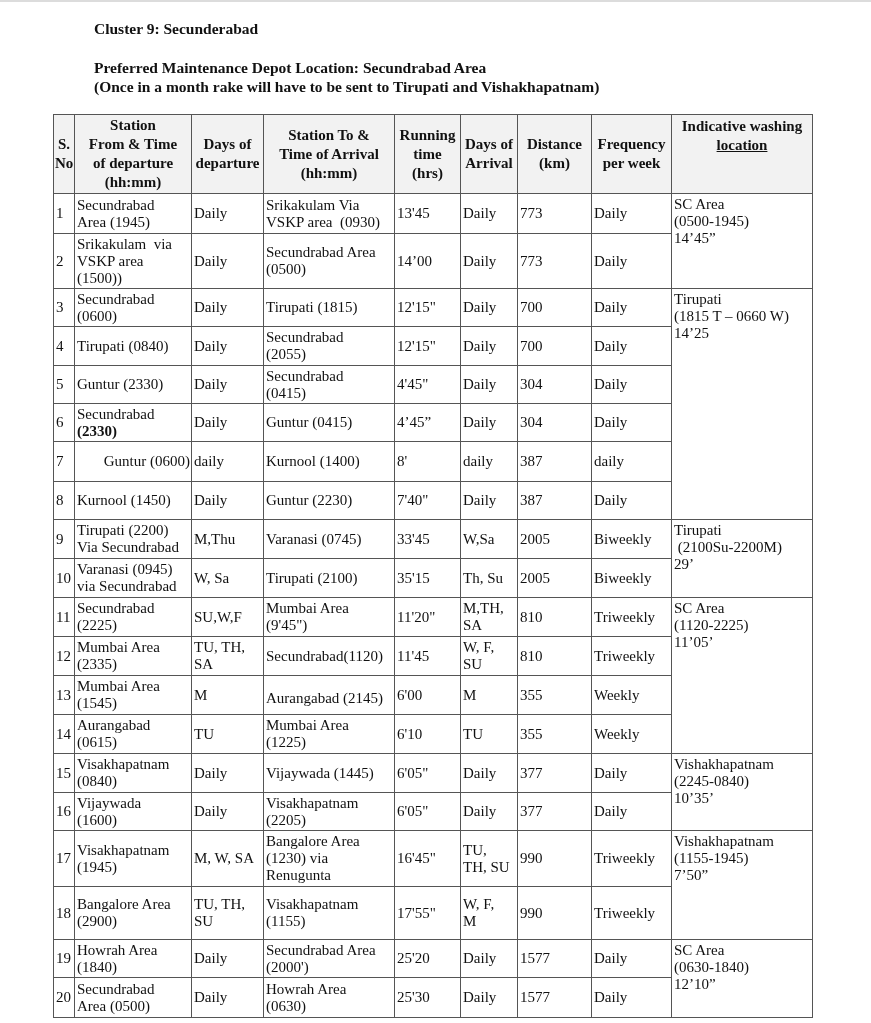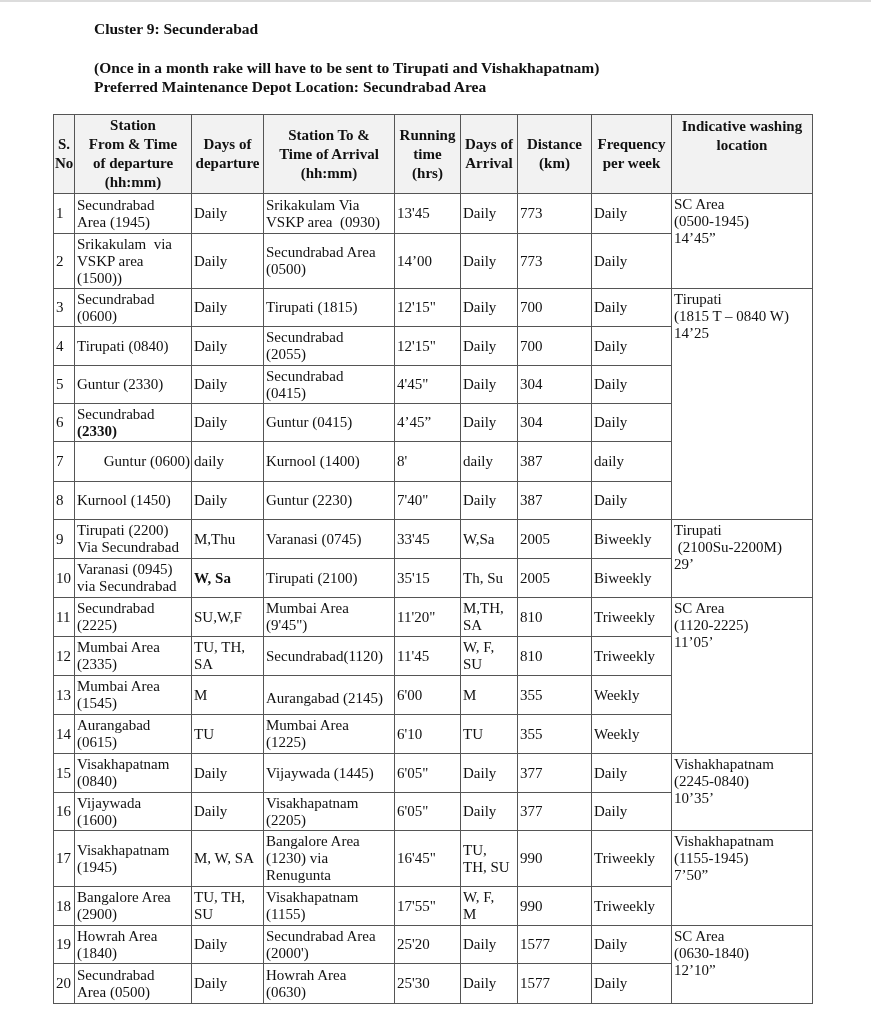--- a/index.html
+++ b/index.html
@@ -31,22 +31,22 @@
   tr.hdr { height: 79px; }
   td.sno { padding-left: 1px; }
 </style>
 </head>
 <body>
 
 <div class="topline"></div>
 
 <div class="title">Cluster 9: Secunderabad</div>
 <div class="subtitle">
+  <div>Preferred Maintenance Depot Location:  Secundrabad Area</div>
   <div>(Once in a month rake will have to be sent to Tirupati and Vishakhapatnam)</div>
-  <div>Preferred Maintenance Depot Location:  Secundrabad Area</div>
 </div>
 
 <table class="sched">
   <colgroup>
     <col style="width:21px">
     <col style="width:117px">
     <col style="width:72px">
     <col style="width:131px">
     <col style="width:66px">
     <col style="width:57px">
@@ -87,21 +87,21 @@
       <th>
           <div style="white-space: pre;">Distance</div>
           <div style="white-space: pre;">(km)</div>
         </th>
       <th>
           <div style="white-space: pre;">Frequency</div>
           <div style="white-space: pre;">per week</div>
         </th>
       <th class="wash-h">
           <div style="white-space: pre;">Indicative washing</div>
-          <div style="white-space: pre;">location</div>
+          <div style="white-space: pre; text-decoration: underline;">location</div>
         </th>
     </tr>
   </thead>
   <tbody id="tbody">
       <tr style="height: 40px;">
         <td class="sno">1</td>
         <td>
           <div style="white-space: pre;">Secundrabad</div>
           <div style="white-space: pre;">Area (1945)</div>
         </td>
@@ -158,21 +158,21 @@
           <div style="white-space: pre;">Tirupati (1815)</div>
         </td>
         <td>12'15"</td>
         <td>
           <div style="white-space: pre;">Daily</div>
         </td>
         <td>700</td>
         <td>Daily</td>
         <td class="wash" rowspan="6">
           <div style="white-space: pre;">Tirupati</div>
-          <div style="white-space: pre;">(1815 T – 0840 W)</div>
+          <div style="white-space: pre;">(1815 T – 0660 W)</div>
           <div style="white-space: pre;">14’25</div>
         </td>
       </tr>
       <tr style="height: 39px;">
         <td class="sno">4</td>
         <td>
           <div style="white-space: pre;">Tirupati (0840)</div>
         </td>
         <td>
           <div style="white-space: pre;">Daily</div>
@@ -286,21 +286,21 @@
           <div style="white-space: pre;">29’</div>
         </td>
       </tr>
       <tr style="height: 39px;">
         <td class="sno">10</td>
         <td>
           <div style="white-space: pre;">Varanasi (0945)</div>
           <div style="white-space: pre;">via Secundrabad</div>
         </td>
         <td>
-          <div style="white-space: pre; font-weight: bold;">W, Sa</div>
+          <div style="white-space: pre;">W, Sa</div>
         </td>
         <td>
           <div style="white-space: pre;">Tirupati (2100)</div>
         </td>
         <td>35'15</td>
         <td>
           <div style="white-space: pre;">Th, Su</div>
         </td>
         <td>2005</td>
         <td>Biweekly</td>
@@ -455,21 +455,21 @@
           <div style="white-space: pre;">TH, SU</div>
         </td>
         <td>990</td>
         <td>Triweekly</td>
         <td class="wash" rowspan="2">
           <div style="white-space: pre;">Vishakhapatnam</div>
           <div style="white-space: pre;">(1155-1945)</div>
           <div style="white-space: pre;">7’50”</div>
         </td>
       </tr>
-      <tr style="height: 39px;">
+      <tr style="height: 53px;">
         <td class="sno">18</td>
         <td>
           <div style="white-space: pre;">Bangalore Area</div>
           <div style="white-space: pre;">(2900)</div>
         </td>
         <td>
           <div style="white-space: pre;">TU, TH,</div>
           <div style="white-space: pre;">SU</div>
         </td>
         <td>

